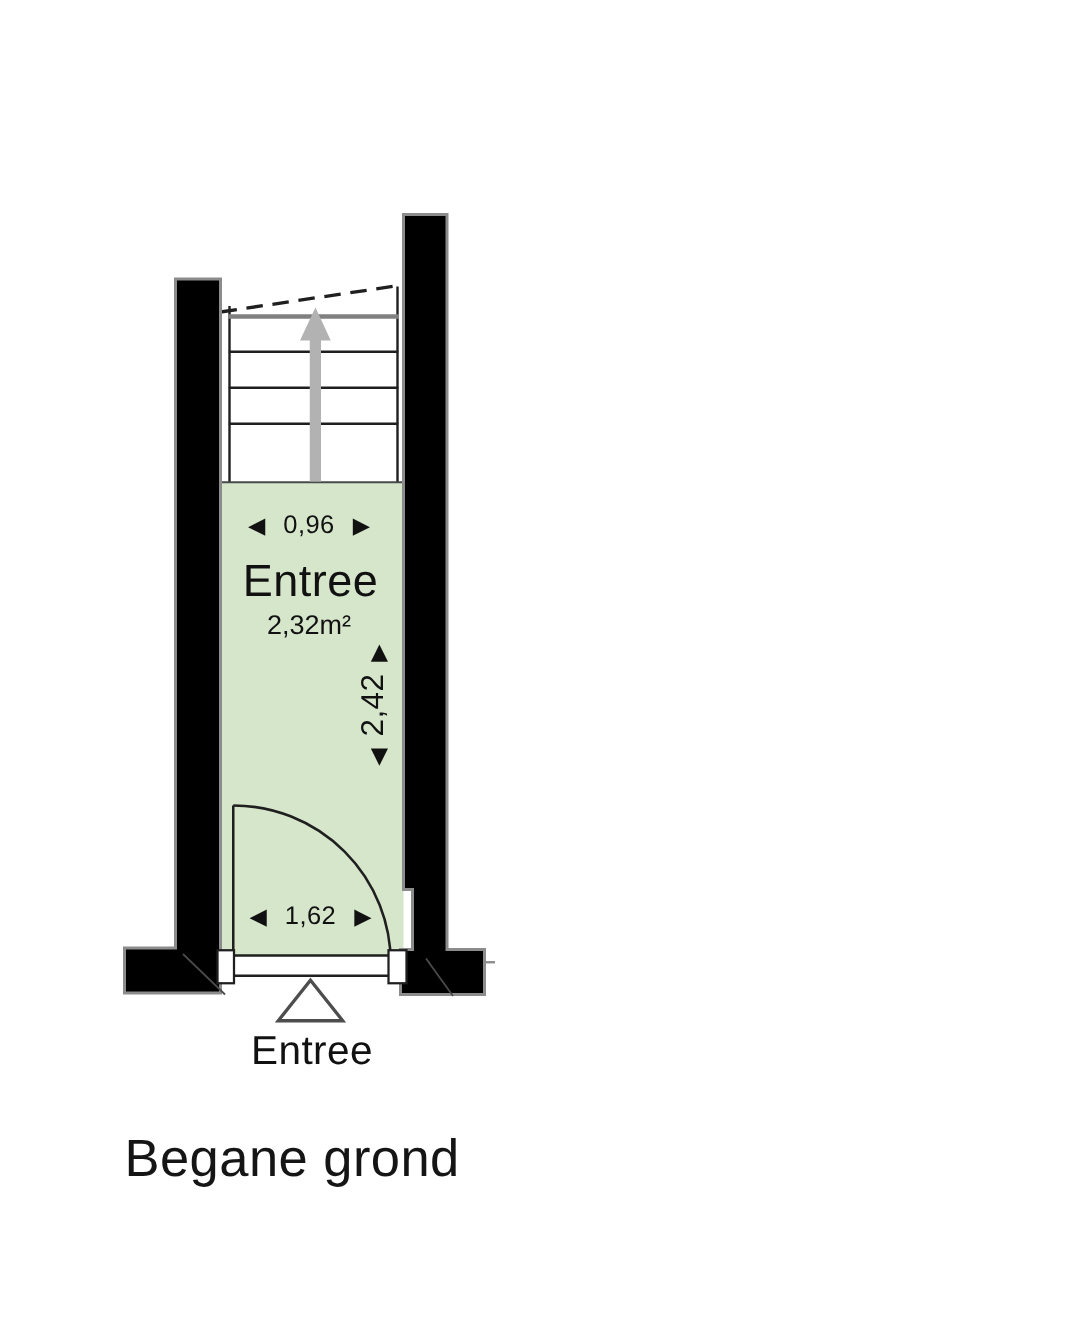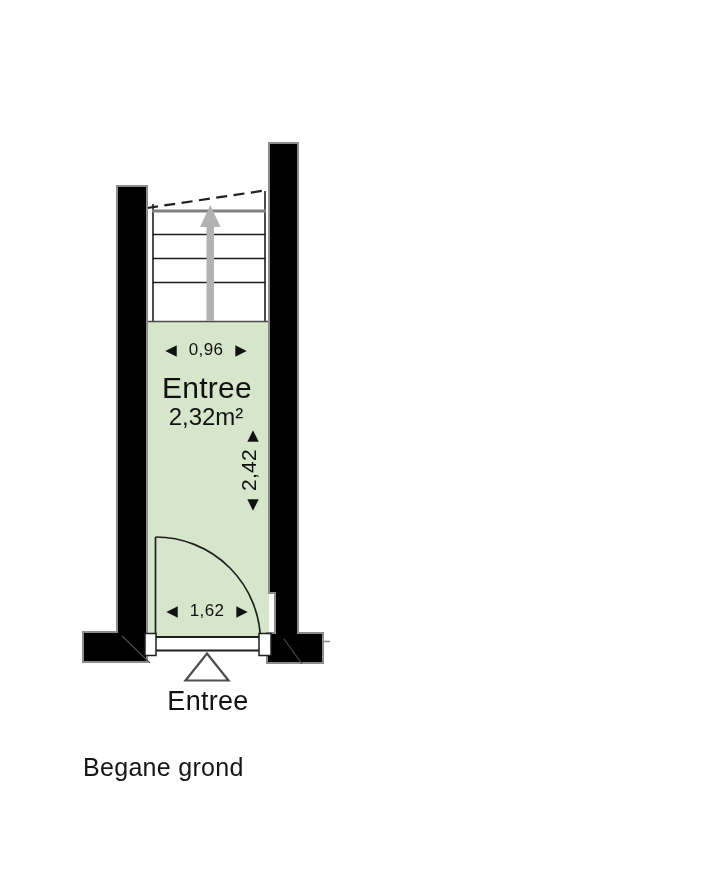--- a/index.html
+++ b/index.html
@@ -27,33 +27,33 @@
   }
   .dim-arrow {
     font-family: "DejaVu Sans", sans-serif;
     font-size: 15px;
     line-height: 1;
     color: #111111;
   }
   .dim-value { font-size: 17px; letter-spacing: 0.3px; }
   .dim-top    { left: 206px; top: 350px; }
   .room-name  { left: 207px; top: 388px; font-size: 30px; letter-spacing: 0.3px; }
-  .room-area  { left: 206px; top: 417px; font-size: 24px; }
+  .room-area  { left: 206px; top: 417px; font-size: 18px; }
   .dim-up-icon    { left: 253px; top: 435px; }
   .dim-height-val {
     left: 249px; top: 470px; font-size: 21px; letter-spacing: 0.3px;
     transform: translate(-50%, -50%) rotate(-90deg);
   }
   .dim-down-icon  { left: 253px; top: 504px; }
   .dim-bottom { left: 207px; top: 611px; }
   .entrance-label { left: 208px; top: 701px; font-size: 27px; letter-spacing: 0.3px; }
   .floor-title {
     position: absolute;
     left: 83px; top: 753px;
-    font-size: 25px;
+    font-size: 35px;
     letter-spacing: 0.3px;
     color: #151515;
     white-space: nowrap;
   }
 </style>
 </head>
 <body>
 
 <div class="canvas">
 

